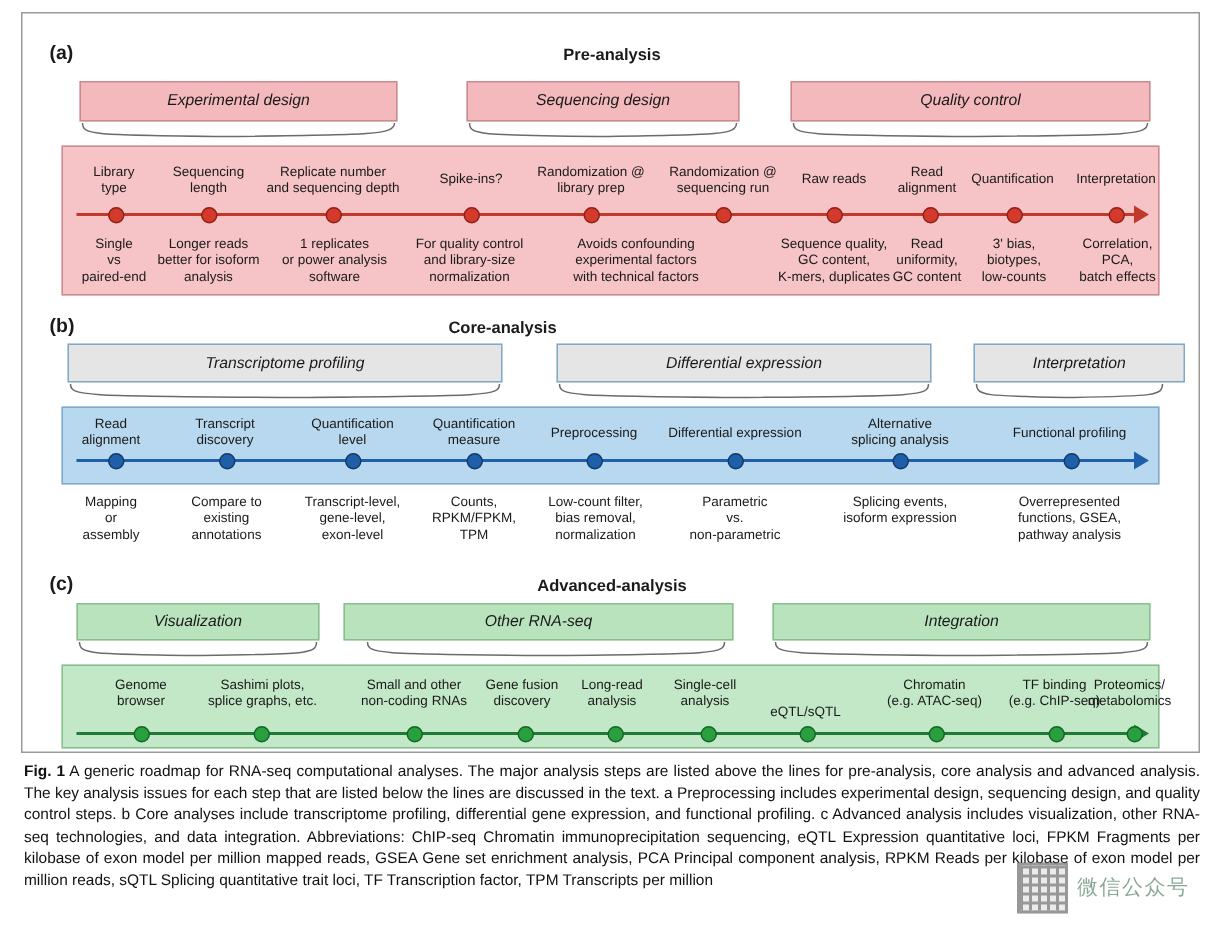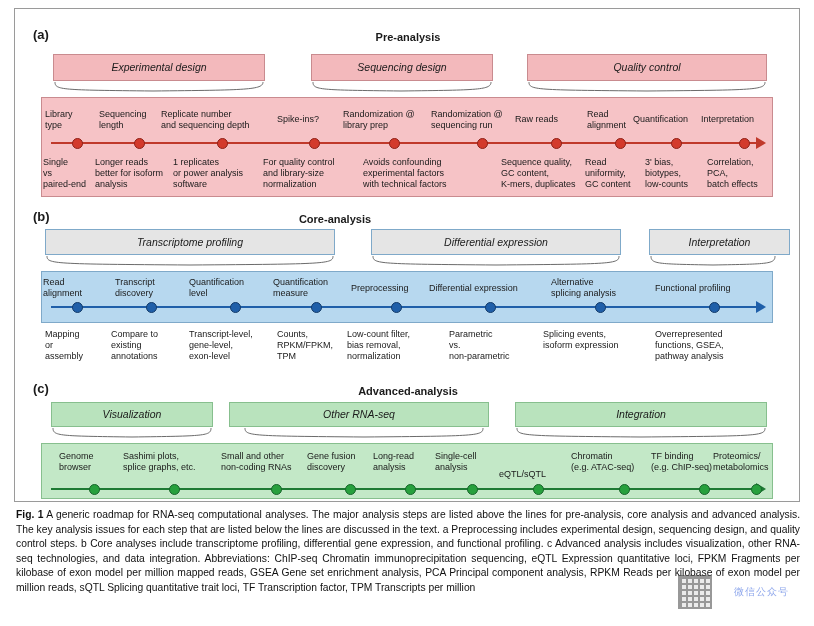--- a/index.html
+++ b/index.html
@@ -30,36 +30,36 @@
   .axis .head{position:absolute;right:-9px;top:-5px;width:0;height:0;border-top:6px solid transparent;border-bottom:6px solid transparent;}
   .axis.pink .head{border-left:10px solid #c0392b;}
   .axis.blue .head{border-left:10px solid #1f5fa9;}
   .axis.green .head{border-left:10px solid #1e7a34;}
 
   .node{position:absolute;width:9px;height:9px;border-radius:50%;border:1px solid #555;}
   .node.pink{background:#d33a2c;border-color:#8e2017;}
   .node.blue{background:#1f5fa9;border-color:#123a69;}
   .node.green{background:#27a03d;border-color:#16642a;}
 
-  .lbl{position:absolute;font-size:9px;line-height:1.22;}
+  .lbl{position:absolute;font-size:9px;line-height:1.22;text-align:center;}
   .lbl.top{font-weight:normal;}
   .lbl.bot{font-weight:normal;}
 
   .brace{position:absolute;}
   .brace svg{display:block;}
 
   .caption{position:absolute;left:16px;top:508px;width:784px;font-size:10.3px;line-height:1.42;color:#111;text-align:justify;}
   .caption b{font-weight:bold;}
 
   .wm{position:absolute;right:18px;bottom:16px;width:118px;height:36px;display:flex;align-items:center;gap:6px;opacity:.5;}
   .wm .qr{width:30px;height:30px;background:
      linear-gradient(90deg,#333 2px,transparent 2px) 0 0/6px 6px,
      linear-gradient(#333 2px,transparent 2px) 0 0/6px 6px;
      background-color:#d9d9d9;border:2px solid #333;}
-  .wm .wtext{font-size:10px;color:#1d4ed8;letter-spacing:1px;margin-left:16px;}
+  .wm .wtext{font-size:14px;color:#14532d;letter-spacing:1px;}
 </style>
 </head>
 <body>
 
 <div class="page">
   <div class="figure-box">
 
     <div class="panel-letter" style="left:18px;top:18px;">(a)</div>
     <div class="panel-title" style="left:0;top:22px;width:786px;">Pre-analysis</div>
 

